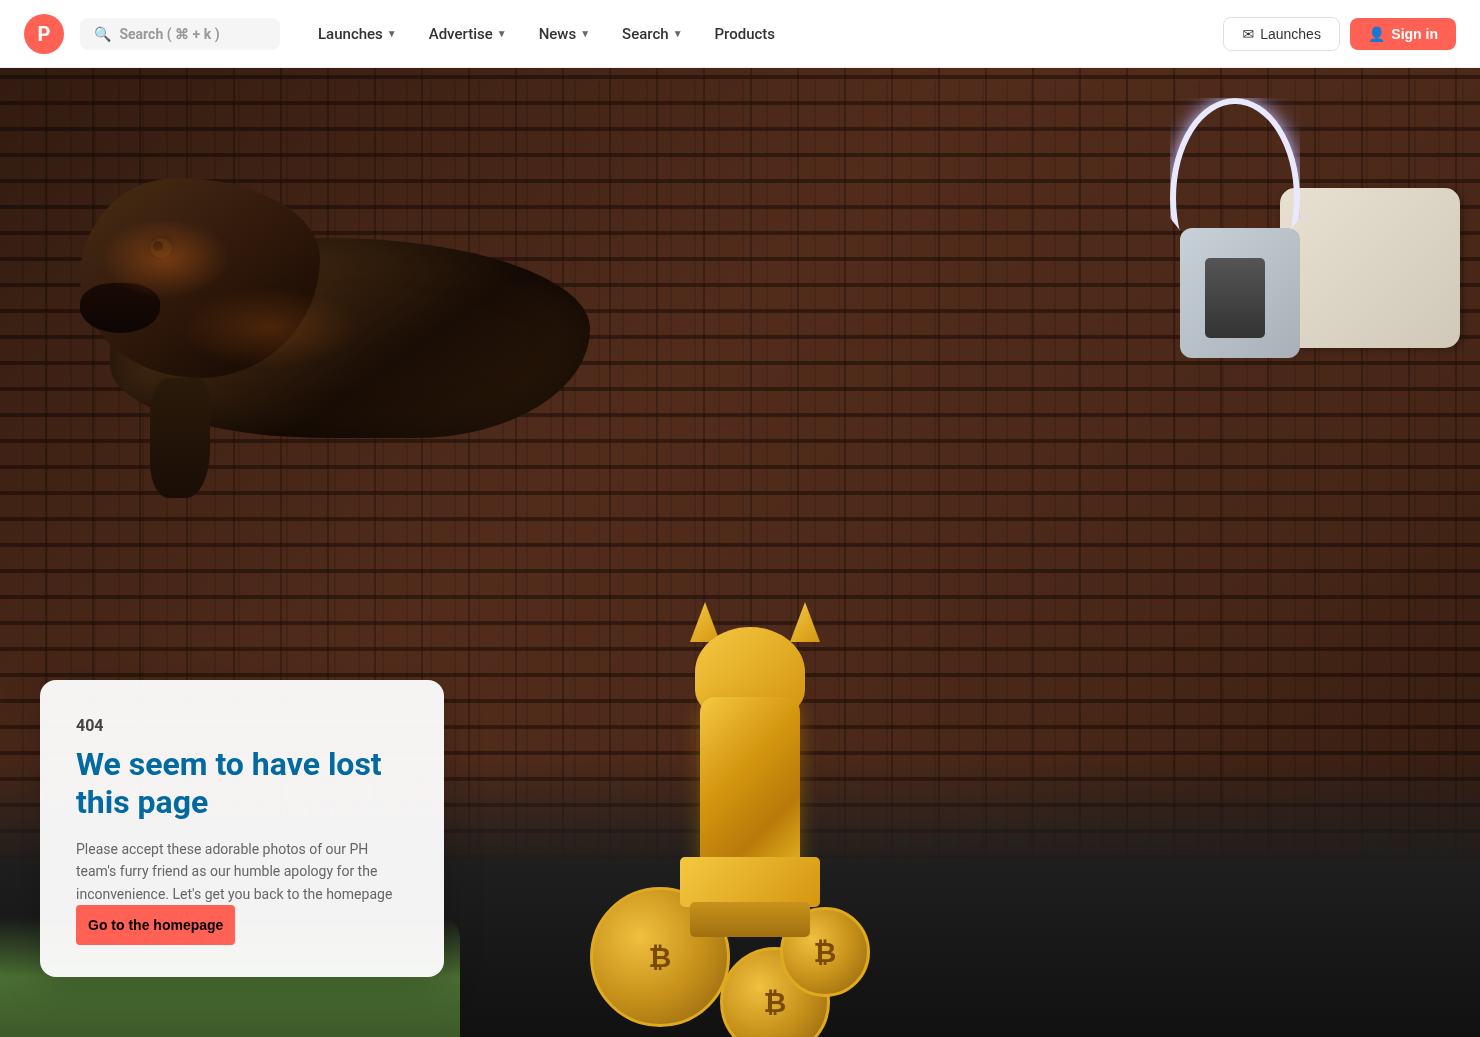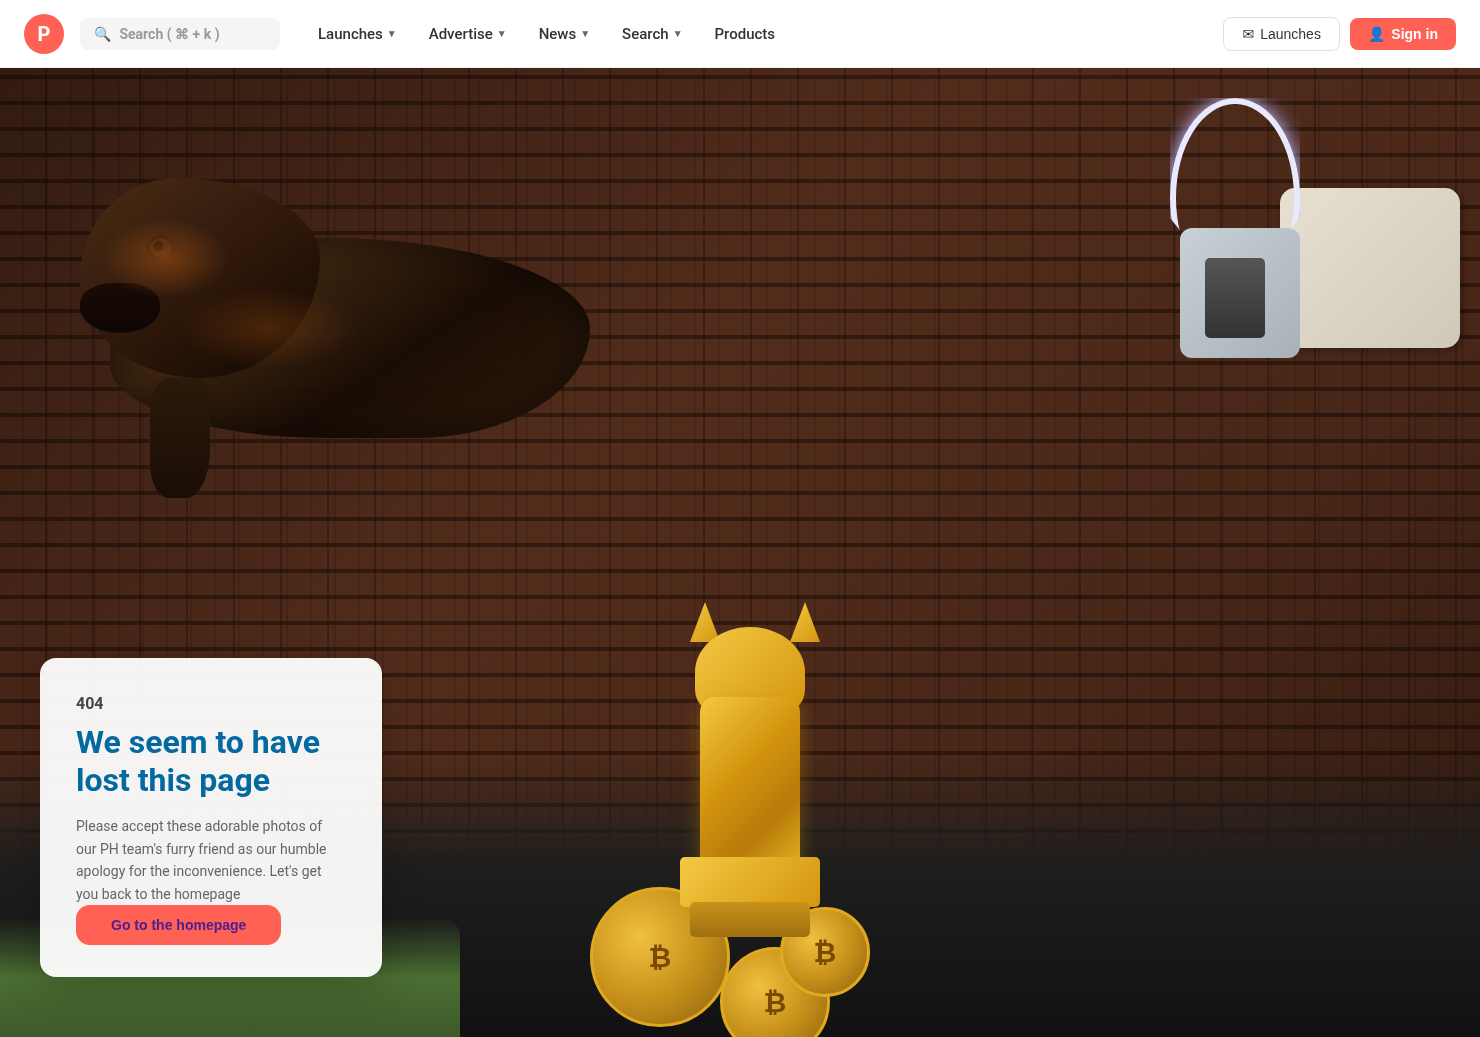--- a/index.html
+++ b/index.html
@@ -271,21 +271,21 @@
       width: 120px; height: 130px;
       background: linear-gradient(135deg, #c8d0d8, #a8b0b8);
       border-radius: 12px;
     }
 
     
     .error-card {
       position: absolute;
       bottom: 60px;
       left: 40px;
-      width: 342px;
+      width: 404px;
       background: rgba(255,255,255,0.95);
       border-radius: 16px;
       padding: 36px 36px 32px;
       box-shadow: 0 8px 40px rgba(0,0,0,0.2);
     }
     .error-code {
       font-size: 16px;
       font-weight: 700;
       color: #444;
       margin-bottom: 10px;
@@ -297,24 +297,24 @@
       line-height: 1.2;
       margin-bottom: 16px;
     }
     .error-description {
       font-size: 14px;
       color: #666;
       line-height: 1.6;
     }
     .homepage-btn {
       display: inline-block;
-      padding: 12px 35px;
+      padding: 12px 12px;
       background: #ff6154;
-      color: #4c1d95;
-      border-radius: 14px;
+      color: #000000;
+      border-radius: 4px;
       font-size: 14px;
       font-weight: 600;
       cursor: pointer;
       border: none;
       transition: background 0.15s;
     }
 
     
     .brick-bg {
       position: absolute;

